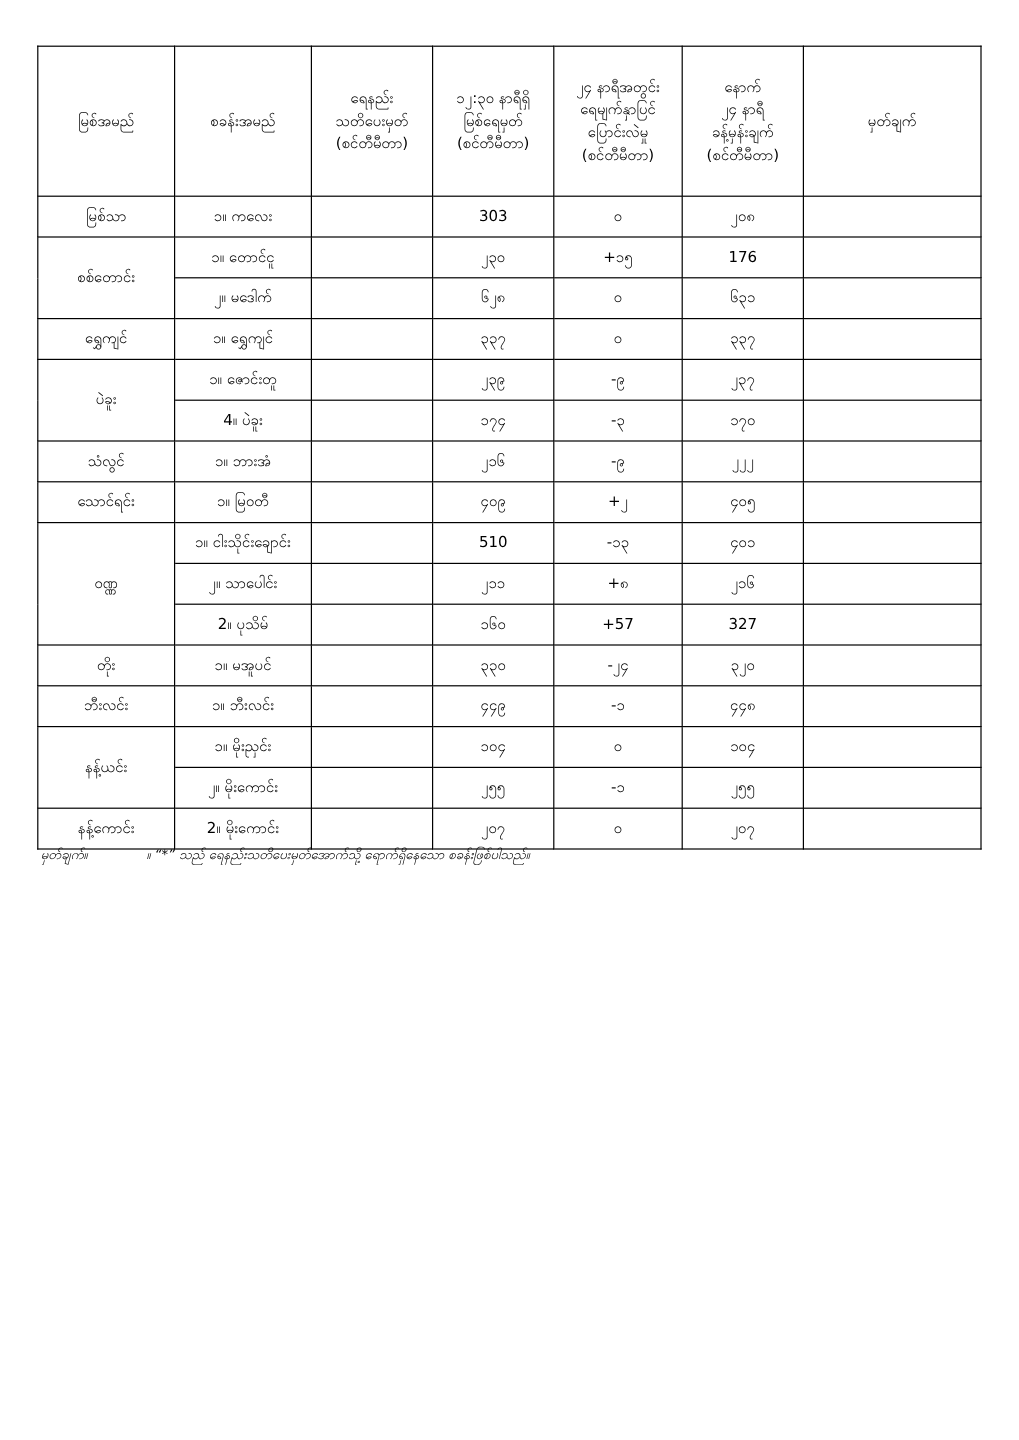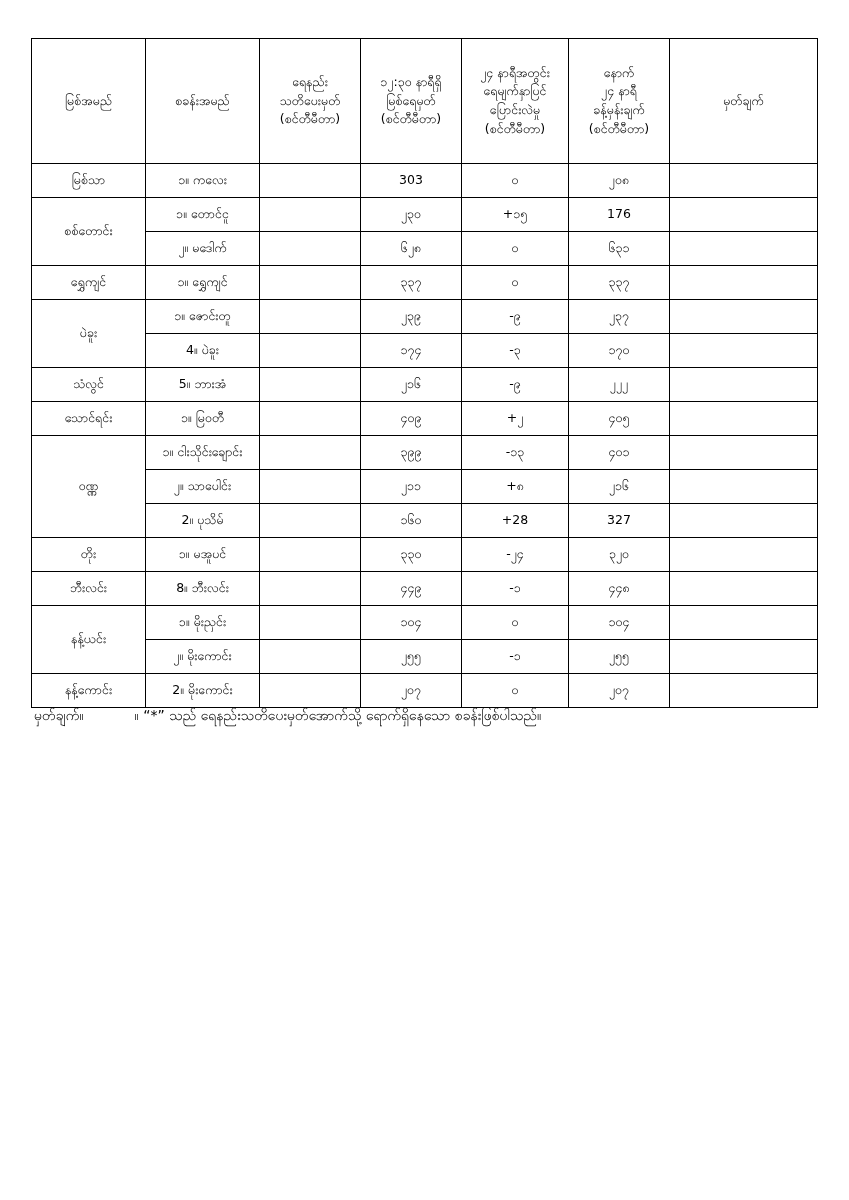--- a/index.html
+++ b/index.html
@@ -64,23 +64,24 @@
   .col-level   { width: 101px; }
   .col-change  { width: 107px; }
   .col-next    { width: 101px; }
   .col-remark  { width: 148px; }
 
   .footnote {
     position: absolute;
     left: 34px;
     top: 705px;
     width: 790px;
-    font-size: 14px;
+    font-size: 11px;
     line-height: 1.5;
     white-space: nowrap;
+    font-style: italic;
   }
   .footnote .fn-label {
     display: inline-block;
   }
   .footnote .fn-gap {
     display: inline-block;
     width: 42px;
   }
   .footnote .fn-text {
     display: inline-block;
@@ -185,73 +186,73 @@
         <tr>
           <td class="station-name">4။ ပဲခူး</td>
           <td></td>
           <td>၁၇၄</td>
           <td>-၃</td>
           <td>၁၇၀</td>
           <td></td>
         </tr>
         <tr>
           <td class="river-name" rowspan="1">သံလွင်</td>
-          <td class="station-name">5။ ဘားအံ</td>
+          <td class="station-name">၁။ ဘားအံ</td>
           <td></td>
           <td>၂၁၆</td>
           <td>-၉</td>
           <td>၂၂၂</td>
           <td></td>
         </tr>
         <tr>
           <td class="river-name" rowspan="1">သောင်ရင်း</td>
           <td class="station-name">၁။ မြဝတီ</td>
           <td></td>
           <td>၄၀၉</td>
           <td>+၂</td>
           <td>၄၀၅</td>
           <td></td>
         </tr>
         <tr>
           <td class="river-name" rowspan="3">ဝဏ္ဏ</td>
           <td class="station-name">၁။ ငါးသိုင်းချောင်း</td>
           <td></td>
-          <td>၃၉၉</td>
+          <td>510</td>
           <td>-၁၃</td>
           <td>၄၀၁</td>
           <td></td>
         </tr>
         <tr>
           <td class="station-name">၂။ သာပေါင်း</td>
           <td></td>
           <td>၂၁၁</td>
           <td>+၈</td>
           <td>၂၁၆</td>
           <td></td>
         </tr>
         <tr>
           <td class="station-name">2။ ပုသိမ်</td>
           <td></td>
           <td>၁၆၀</td>
-          <td>+28</td>
+          <td>+57</td>
           <td>327</td>
           <td></td>
         </tr>
         <tr>
           <td class="river-name" rowspan="1">တိုး</td>
           <td class="station-name">၁။ မအူပင်</td>
           <td></td>
           <td>၃၃၀</td>
           <td>-၂၄</td>
           <td>၃၂၀</td>
           <td></td>
         </tr>
         <tr>
           <td class="river-name" rowspan="1">ဘီးလင်း</td>
-          <td class="station-name">8။ ဘီးလင်း</td>
+          <td class="station-name">၁။ ဘီးလင်း</td>
           <td></td>
           <td>၄၄၉</td>
           <td>-၁</td>
           <td>၄၄၈</td>
           <td></td>
         </tr>
         <tr>
           <td class="river-name" rowspan="2">နန့်ယင်း</td>
           <td class="station-name">၁။ မိုးညှင်း</td>
           <td></td>

